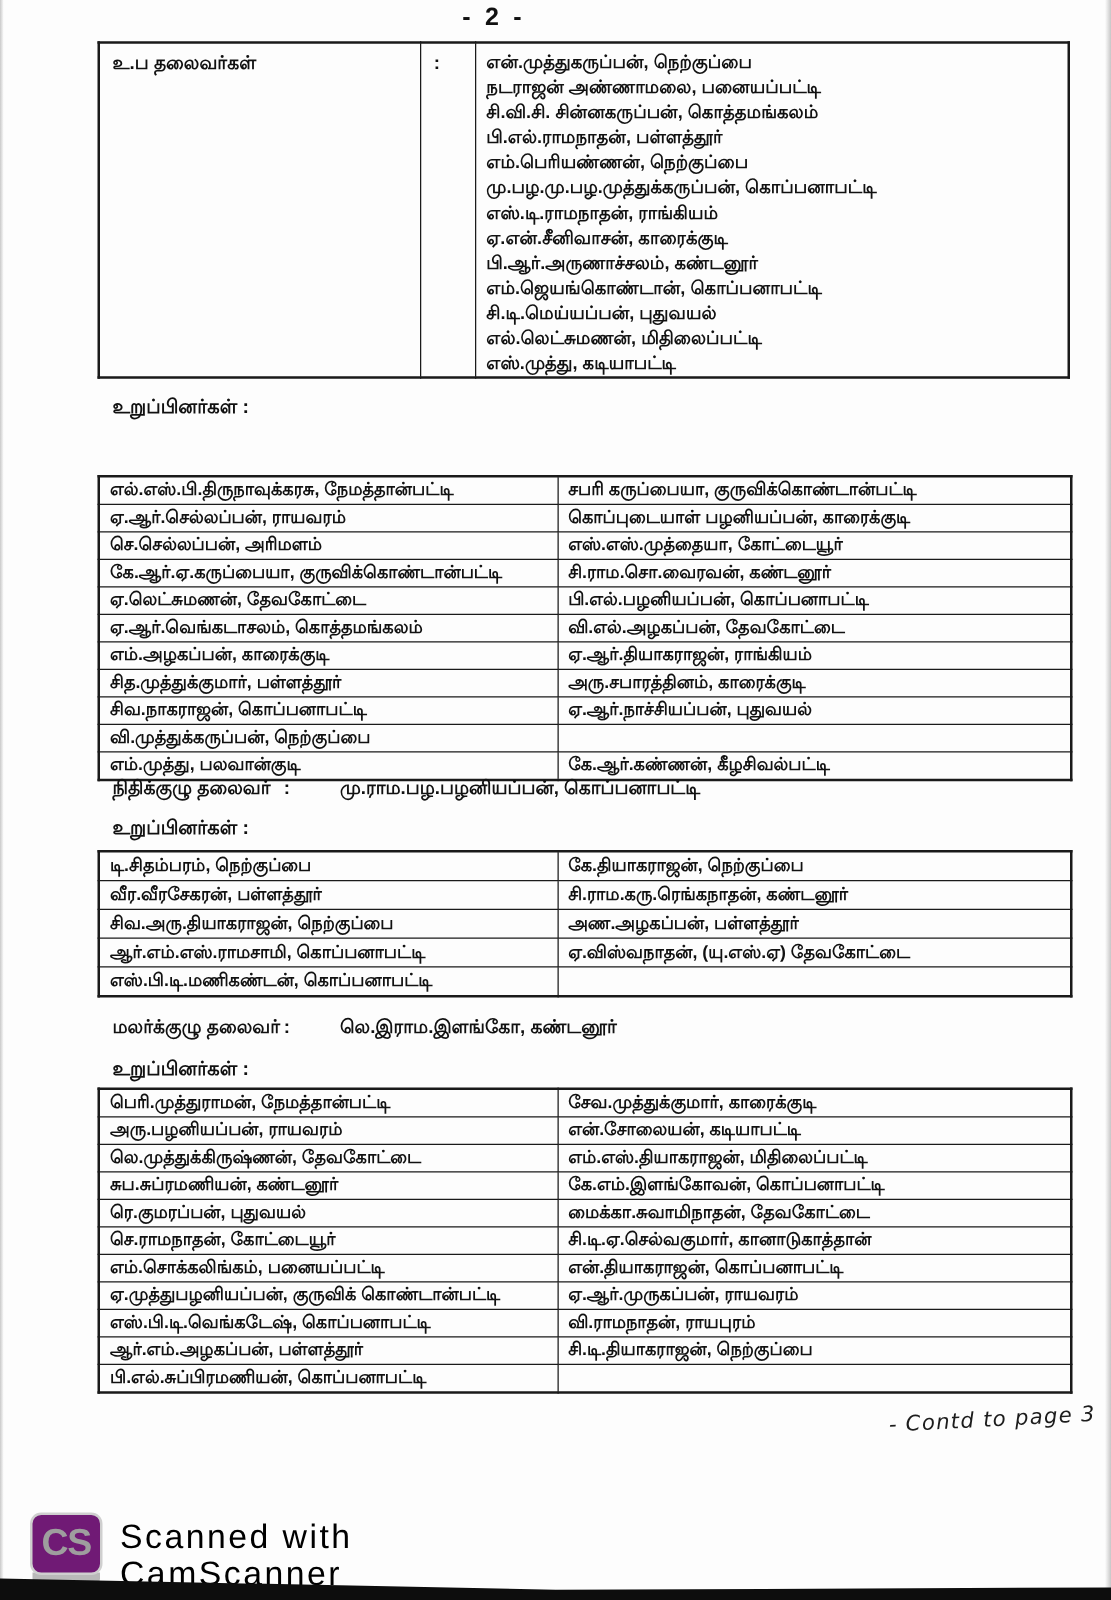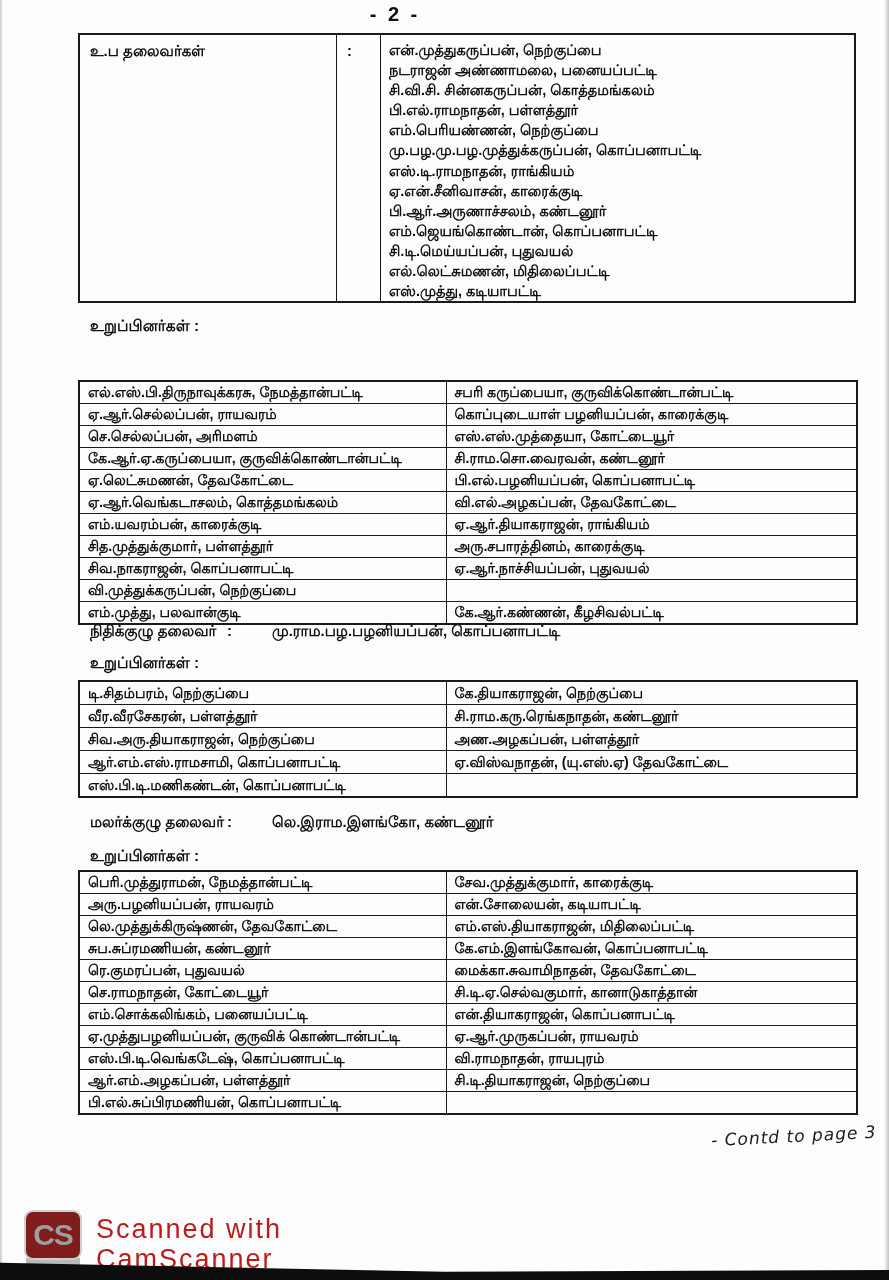--- a/index.html
+++ b/index.html
@@ -53,30 +53,30 @@
   
   .handwritten{
     position:absolute;top:1126px;right:12px;
     font-family:"DejaVu Sans",sans-serif;font-style:italic;
     font-size:17px;color:#1c1c1c;transform:rotate(-3deg);
     letter-spacing:1px;
   }
   
   .cs-logo{
     position:absolute;left:24px;top:1210px;width:54px;height:46px;
-    background:#7f1d1d;border-radius:9px;border:2px solid #cfcfcf;
+    background:#701a75;border-radius:9px;border:2px solid #cfcfcf;
     display:flex;align-items:center;justify-content:center;
     font-weight:bold;font-size:30px;color:#9e9e9e;letter-spacing:-1px;
   }
   .cs-logo-tab{
     position:absolute;left:26px;top:1258px;width:54px;height:12px;
     background:#b9b9b9;border-radius:0 0 7px 7px;
   }
   .cs-line1,.cs-line2{
-    position:absolute;left:96px;color:#b91c1c;font-size:27px;
+    position:absolute;left:96px;color:#000000;font-size:27px;
     letter-spacing:2px;font-weight:normal;
   }
   .cs-line1{top:1214px;}
   .cs-line2{top:1244px;}
   .bottom-wedge{
     position:absolute;left:0;bottom:0;width:100%;height:24px;background:#0d0d0d;
     clip-path:polygon(0 28%,50% 66%,100% 58%,100% 100%,0 100%);
     z-index:5;
   }
 </style>
@@ -139,21 +139,21 @@
       </tr>
       <tr>
         <td>ஏ.லெட்சுமணன், தேவகோட்டை</td>
         <td>பி.எல்.பழனியப்பன், கொப்பனாபட்டி</td>
       </tr>
       <tr>
         <td>ஏ.ஆர்.வெங்கடாசலம், கொத்தமங்கலம்</td>
         <td>வி.எல்.அழகப்பன், தேவகோட்டை</td>
       </tr>
       <tr>
-        <td>எம்.யவரம்பன், காரைக்குடி</td>
+        <td>எம்.அழகப்பன், காரைக்குடி</td>
         <td>ஏ.ஆர்.தியாகராஜன், ராங்கியம்</td>
       </tr>
       <tr>
         <td>சித.முத்துக்குமார், பள்ளத்தூர்</td>
         <td>அரு.சபாரத்தினம், காரைக்குடி</td>
       </tr>
       <tr>
         <td>சிவ.நாகராஜன், கொப்பனாபட்டி</td>
         <td>ஏ.ஆர்.நாச்சியப்பன், புதுவயல்</td>
       </tr>

